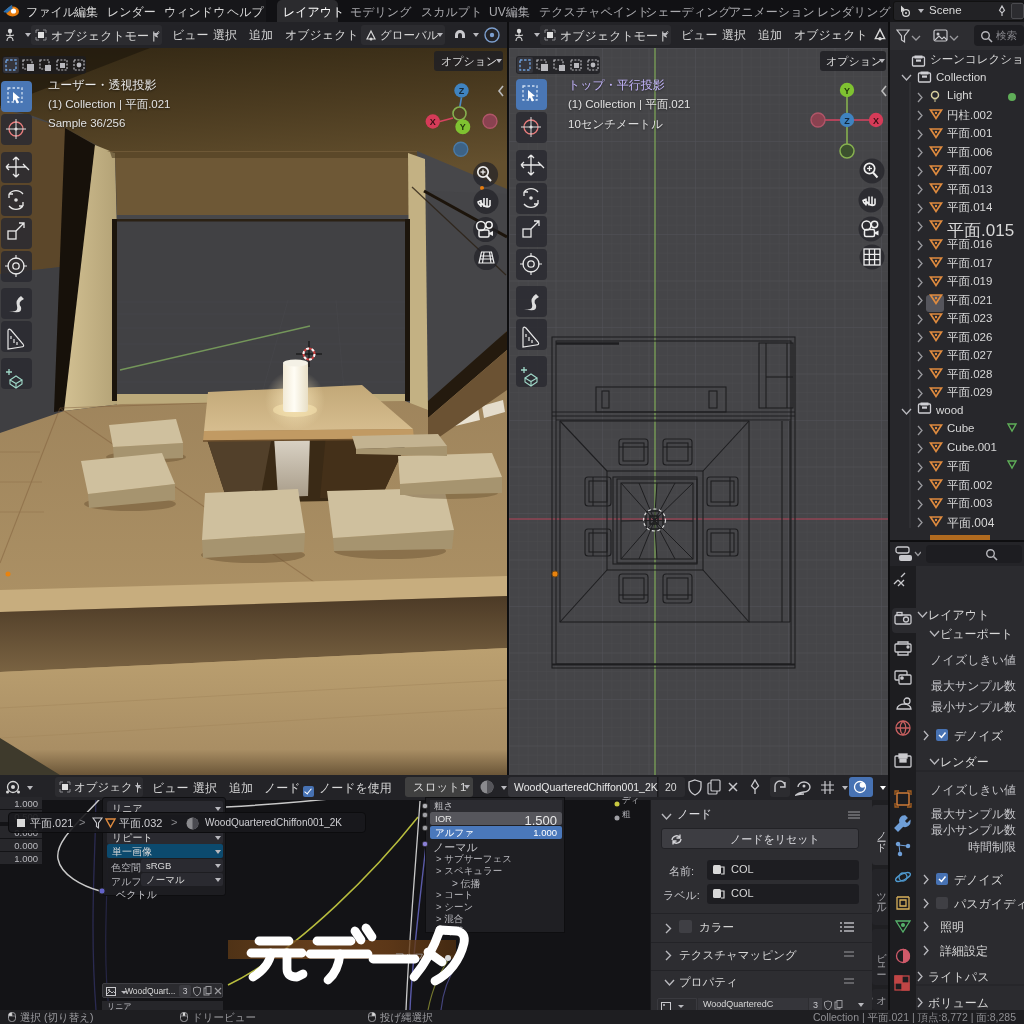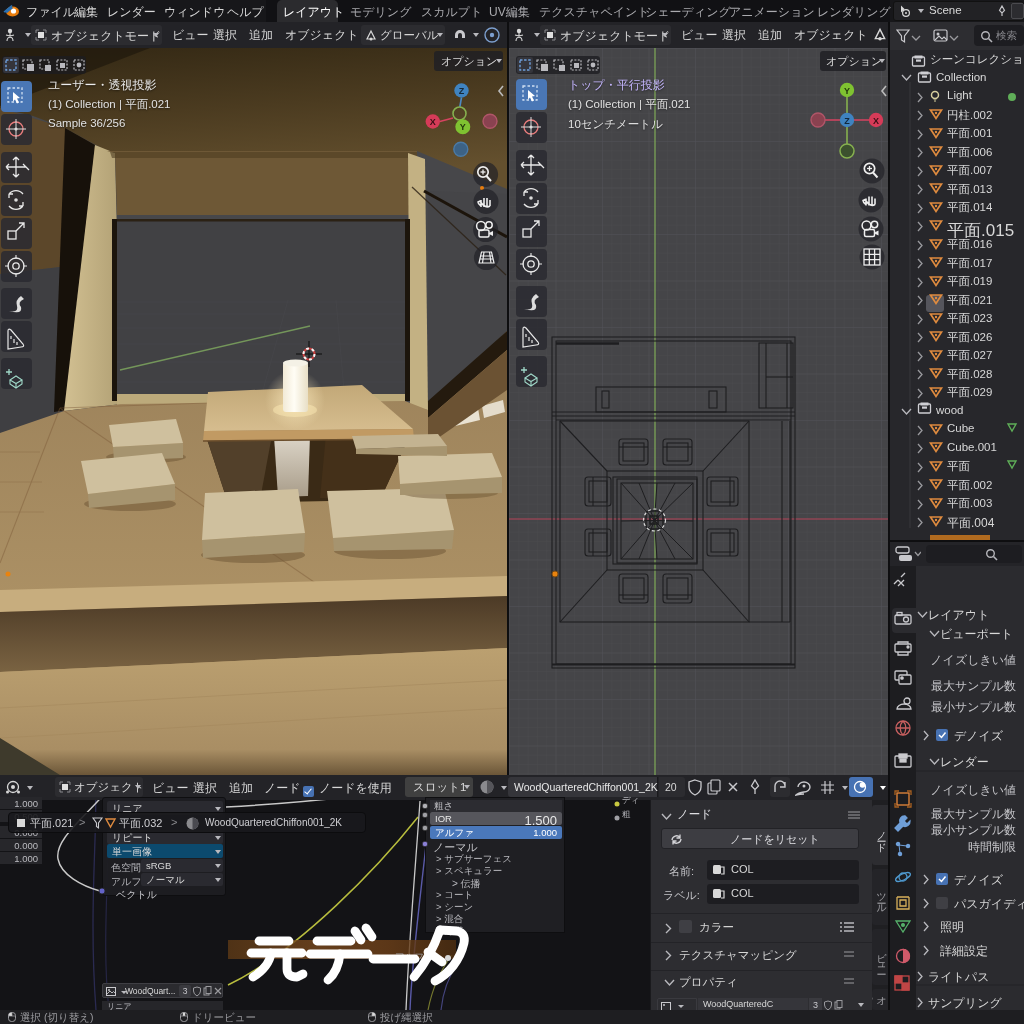--- a/index.html
+++ b/index.html
@@ -743,21 +743,21 @@
     <div class="abs txt" style="left:50px;top:212px">レンダー</div>
     <div class="abs txt" style="left:0;top:240px;width:126px;text-align:right;color:#c5c5c9">ノイズしきい値</div>
     <div class="abs txt" style="left:0;top:264px;width:126px;text-align:right;color:#c5c5c9">最大サンプル数</div>
     <div class="abs txt" style="left:0;top:280px;width:126px;text-align:right;color:#c5c5c9">最小サンプル数</div>
     <div class="abs txt" style="left:0;top:297px;width:126px;text-align:right;color:#c5c5c9">時間制限</div>
     <div class="abs txt" style="left:64px;top:330px">デノイズ</div>
     <div class="abs txt" style="left:64px;top:354px">パスガイディング</div>
     <div class="abs txt" style="left:50px;top:377px">照明</div>
     <div class="abs txt" style="left:50px;top:401px">詳細設定</div>
     <div class="abs txt" style="left:38px;top:427px">ライトパス</div>
-    <div class="abs txt" style="left:38px;top:453px">サンプリング</div>
+    <div class="abs txt" style="left:38px;top:453px">ボリューム</div>
   </div>
   <svg class="abs" style="left:26px;top:29px" width="108" height="444" viewBox="0 0 108 444">
     <g fill="none" stroke="#b9b9be" stroke-width="1.3">
       <path d="M2 41 l4.5 5 4.5 -5"></path>
       <path d="M14 60 l4.5 5 4.5 -5"></path>
       <path d="M8 160 l4 4.5 -4 4.5"></path>
       <path d="M14 188 l4.5 5 4.5 -5"></path>
       <path d="M8 304 l4 4.5 -4 4.5"></path>
       <path d="M8 328 l4 4.5 -4 4.5"></path>
       <path d="M8 351 l4 4.5 -4 4.5"></path>
@@ -1080,14 +1080,15 @@
         <path d="M0.5 4 h7 M4 0.5 v3.5" stroke="#9b9b9f" stroke-width="0.8"></path>
         <rect x="2.8" y="0.6" width="2.4" height="3.2" fill="#d8d8d8"></rect>
       </svg>
   <div class="abs txt" style="left:192px;top:1px;font-size:10.5px;color:#9b9b9f">ドリービュー</div>
   <svg class="abs" style="left:368px;top:2px" width="8" height="10" viewBox="0 0 8 10">
         <rect x="0.5" y="0.5" width="7" height="9" rx="3" fill="none" stroke="#9b9b9f" stroke-width="1"></rect>
         <path d="M0.5 4 h7 M4 0.5 v3.5" stroke="#9b9b9f" stroke-width="0.8"></path>
         <path d="M7.5 3.8 a3.4 3.4 0 0 0 -3.4 -3.3 l0 3.4z" fill="#d8d8d8"></path>
       </svg>
   <div class="abs txt" style="left:380px;top:1px;font-size:10.5px;color:#9b9b9f">投げ縄選択</div>
+  <div class="abs txt" style="left:620px;top:1px;width:396px;text-align:right;font-size:10.5px;color:#8e8e92">Collection | 平面.021 | 頂点:8,772 | 面:8,285</div>
 </div>
 
 </div>
 </body></html>

